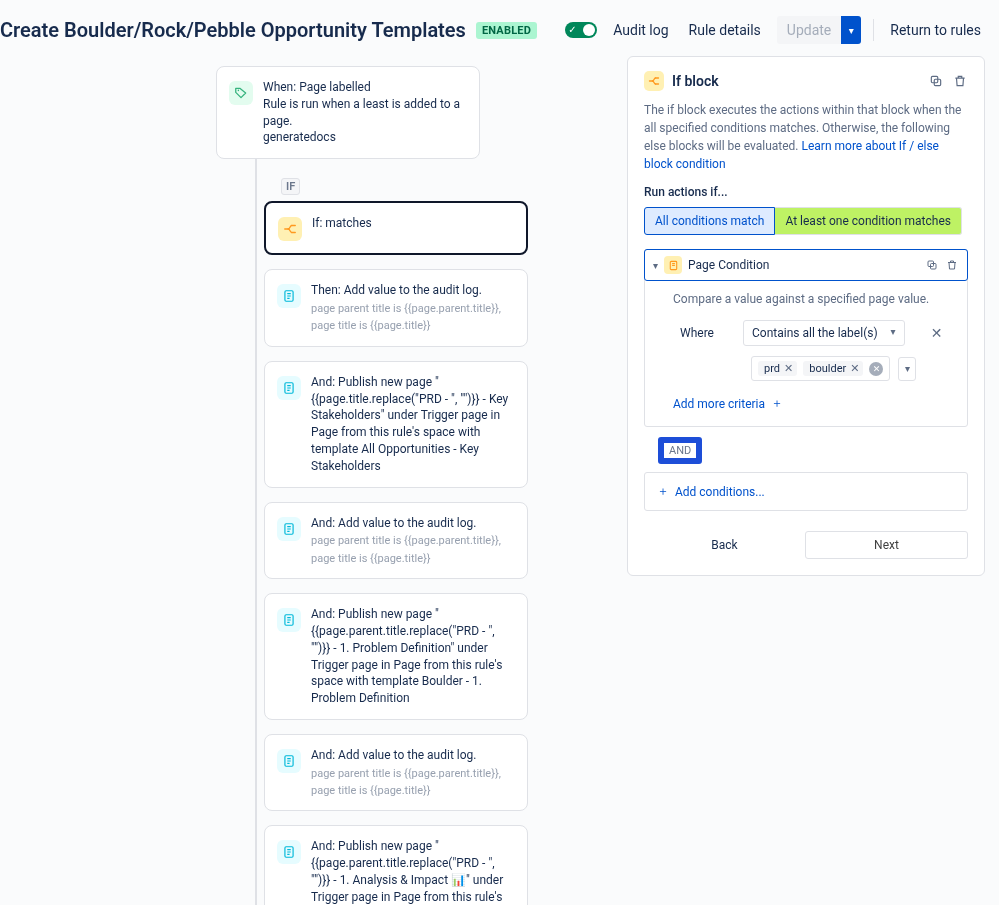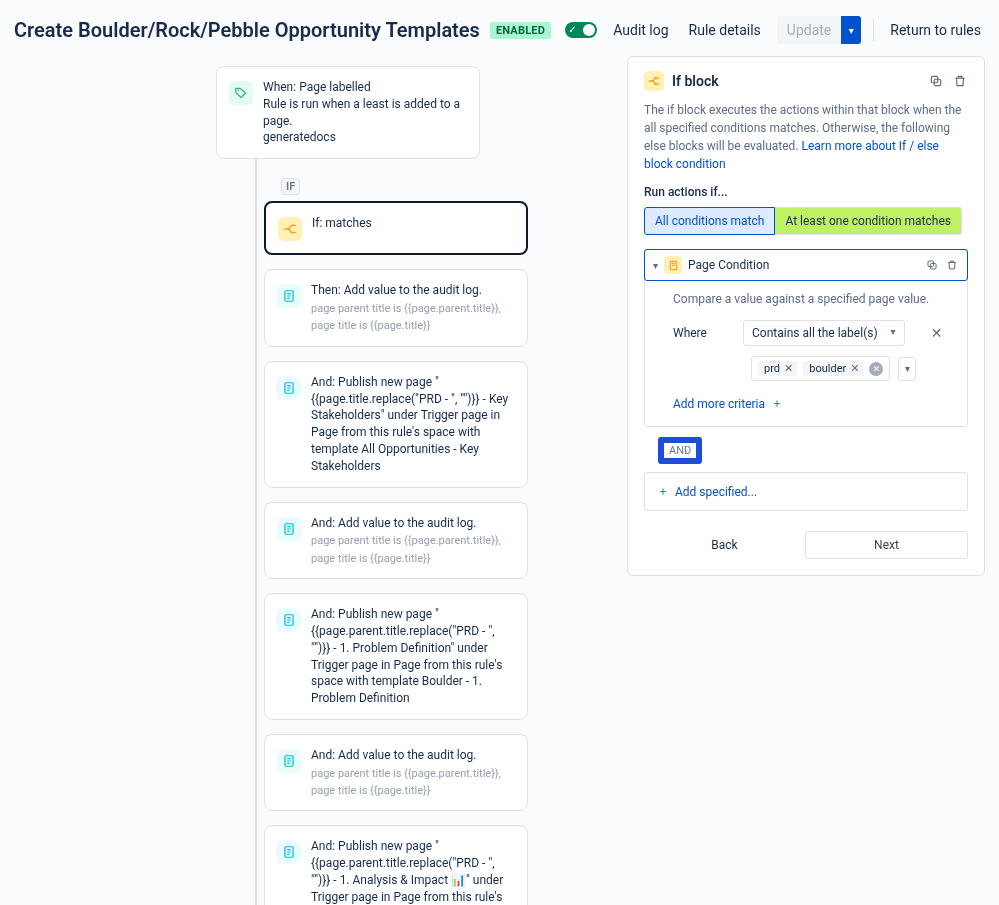--- a/index.html
+++ b/index.html
@@ -10,21 +10,21 @@
     color: #172B4D;
     background: #FAFBFC;
     width: 999px;
     height: 905px;
     overflow: hidden;
   }
   
   .header {
     display: flex;
     align-items: center;
-    padding: 16px 14px 12px 14px;
+    padding: 16px 14px 12px 0;
     background: #FAFBFC;
   }
   .title-wrap {
     display: flex;
     align-items: center;
     gap: 10px;
     flex: 1;
   }
   .page-title {
     font-size: 20px;
@@ -252,21 +252,21 @@
     background:#FFF0B3;color:#FF991F;font-size:11px;
   }
   .cond-head .cname { flex:1; font-size:12px; color:#172B4D; }
   .cond-head .cact { color:#5E6C84; width:14px;height:14px; display:flex;align-items:center;justify-content:center; cursor:pointer; font-size:12px;}
   .cond-body {
     padding: 12px 12px 14px 28px;
     font-size: 12px;
   }
   .cond-help { color:#5E6C84; margin-bottom:14px; }
   .where-row {
-    display: flex; align-items:center; gap: 22px; margin-bottom: 10px;
+    display: flex; align-items:center; gap: 22px; margin-bottom: 10px; text-align: center;
   }
   .where-label { color:#172B4D; font-size:12px; width:48px;}
   .select {
     border:1px solid #DFE1E6; border-radius:3px;
     padding:5px 26px 5px 8px;
     font-size:12px; color:#172B4D;
     position:relative; background:#fff; cursor:pointer;
   }
   .select::after {
     content:"▾"; position:absolute; right:8px; top:5px; color:#5E6C84; font-size:10px;
@@ -550,21 +550,21 @@
           <span>Add more criteria</span>
           <span>＋</span>
         </div>
       </div>
     </div>
 
     <div class="and-pill">AND</div>
 
     <div class="add-cond">
       <span>＋</span>
-      <span>Add specified...</span>
+      <span>Add conditions...</span>
     </div>
 
     <div class="footer-btns">
       <div class="btn-back">Back</div>
       <div class="btn-next">Next</div>
     </div>
   </div>
 </div>
 
 </body></html>

